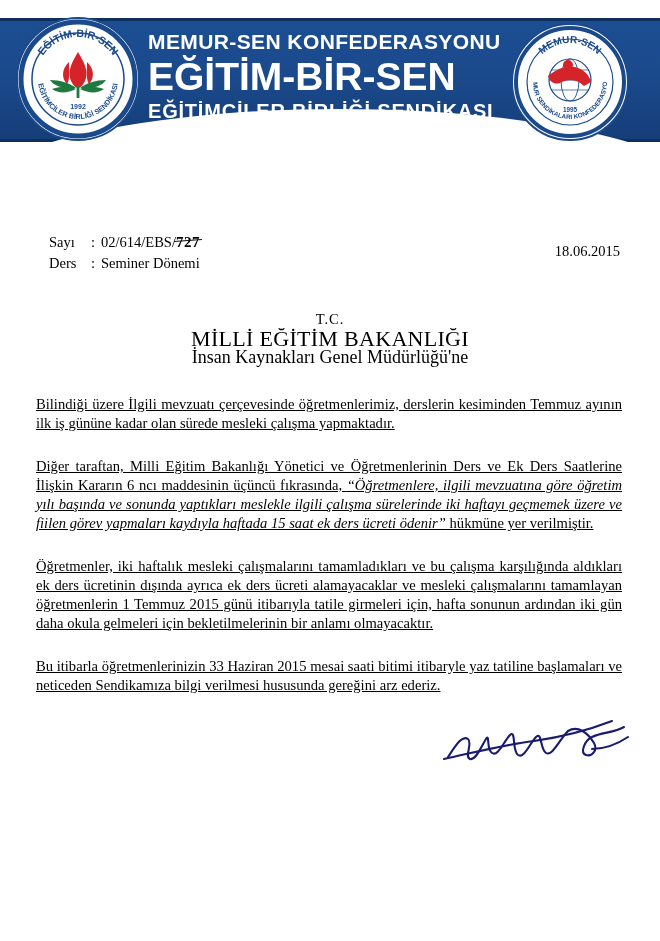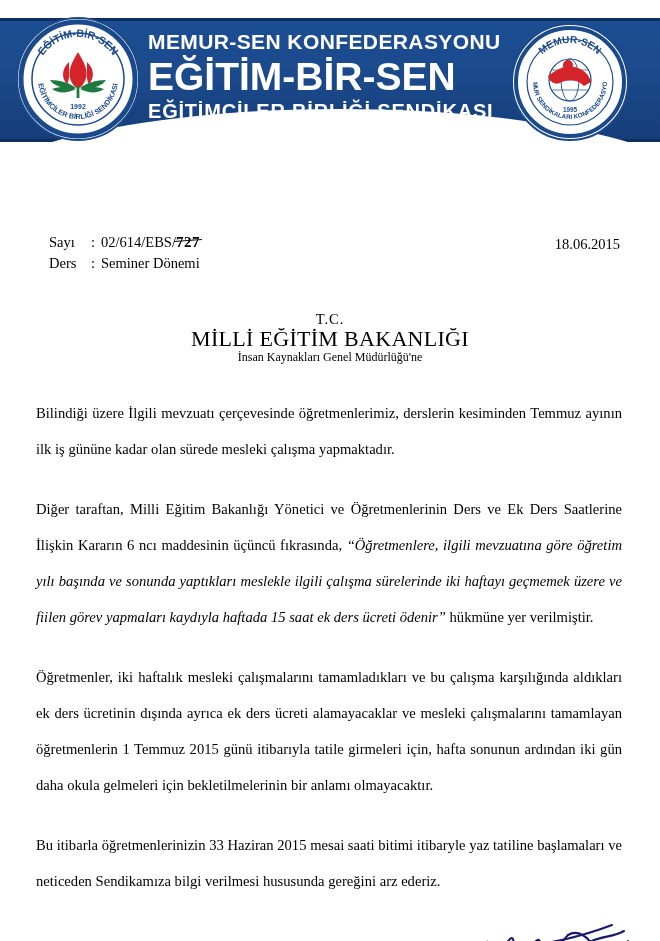--- a/index.html
+++ b/index.html
@@ -145,40 +145,41 @@
     left: -2px;
     right: -2px;
     top: 8px;
     height: 1px;
     background: #111;
     transform: rotate(-4deg);
   }
   .meta-date {
     position: absolute;
     right: 6px;
-    top: 4px;
+    top: 11px;
     font-size: 14.5px;
   }
 
   .addr {
     text-align: center;
     margin-top: 34px;
     line-height: 19px;
   }
   .addr-tc { font-size: 14.5px; letter-spacing: 1px; }
   .addr-main { font-size: 22px; letter-spacing: 0.3px; }
-  .addr-sub { font-size: 12px; }
+  .addr-sub { font-size: 18px; }
 
   .body-text { margin-top: 28px; }
   .para {
     font-size: 14.6px;
-    line-height: 36px;
+    line-height: 19px;
     text-align: justify;
     margin: 8px 0 24px 0;
     padding: 0 4px 0 2px;
+    text-decoration: underline;
   }
   .para .quote {
     font-style: italic;
   }
 
   .signature-block {
     margin-top: 8px;
     position: relative;
     height: 120px;
   }

